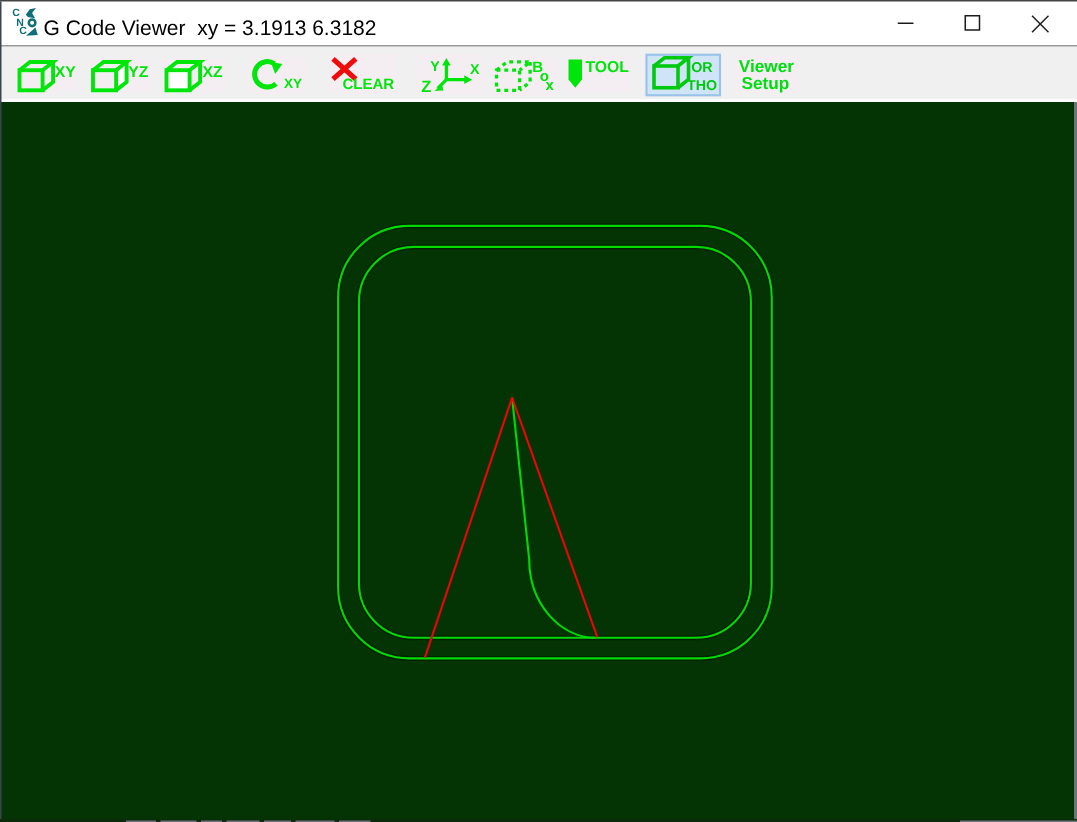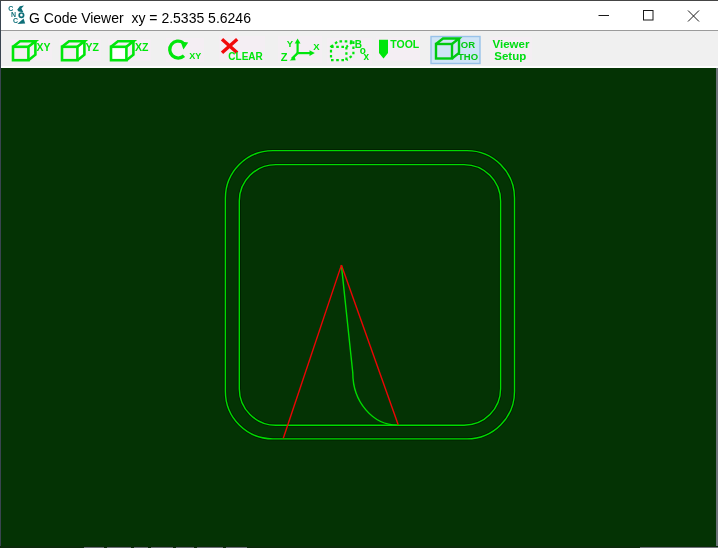--- a/index.html
+++ b/index.html
@@ -33,21 +33,21 @@
     <g fill="none" stroke="#ec0505" stroke-width="1.4">
       <path d="M341.4,197.1 L283.3,370.3"></path>
       <path d="M341.4,197.1 L398.2,356.7"></path>
     </g>
   </svg>
 
   <div id="titlebar"></div>
   <div id="sep"></div>
   <div id="toolbar"></div>
   <div id="toolbarline"></div>
-  <div id="title">G Code Viewer  xy = 2.5335 5.6246</div>
+  <div id="title">G Code Viewer  xy = 3.1913 6.3182</div>
 
   <svg style="position:absolute;left:0;top:0" width="32" height="28" viewBox="0 0 32 28">
     <g fill="#0e6f79" font-family="Liberation Sans" font-weight="bold" font-size="7">
       <text x="8.2" y="10.9">C</text>
       <text x="10.9" y="17.2">N</text>
       <text x="12.9" y="22.8">C</text>
     </g>
     <path d="M17.2,9.8 L19.8,6.2 L24,5.4 L21.4,8.6 L23.4,12.2 L18.6,11.4 Z" fill="#0e6f79"></path>
     <circle cx="21.4" cy="15.2" r="2.2" fill="none" stroke="#0e6f79" stroke-width="1.7"></circle>
     <path d="M17.4,23.9 L25.2,23.4 L23.6,18.4 Z" fill="#0e6f79"></path>

